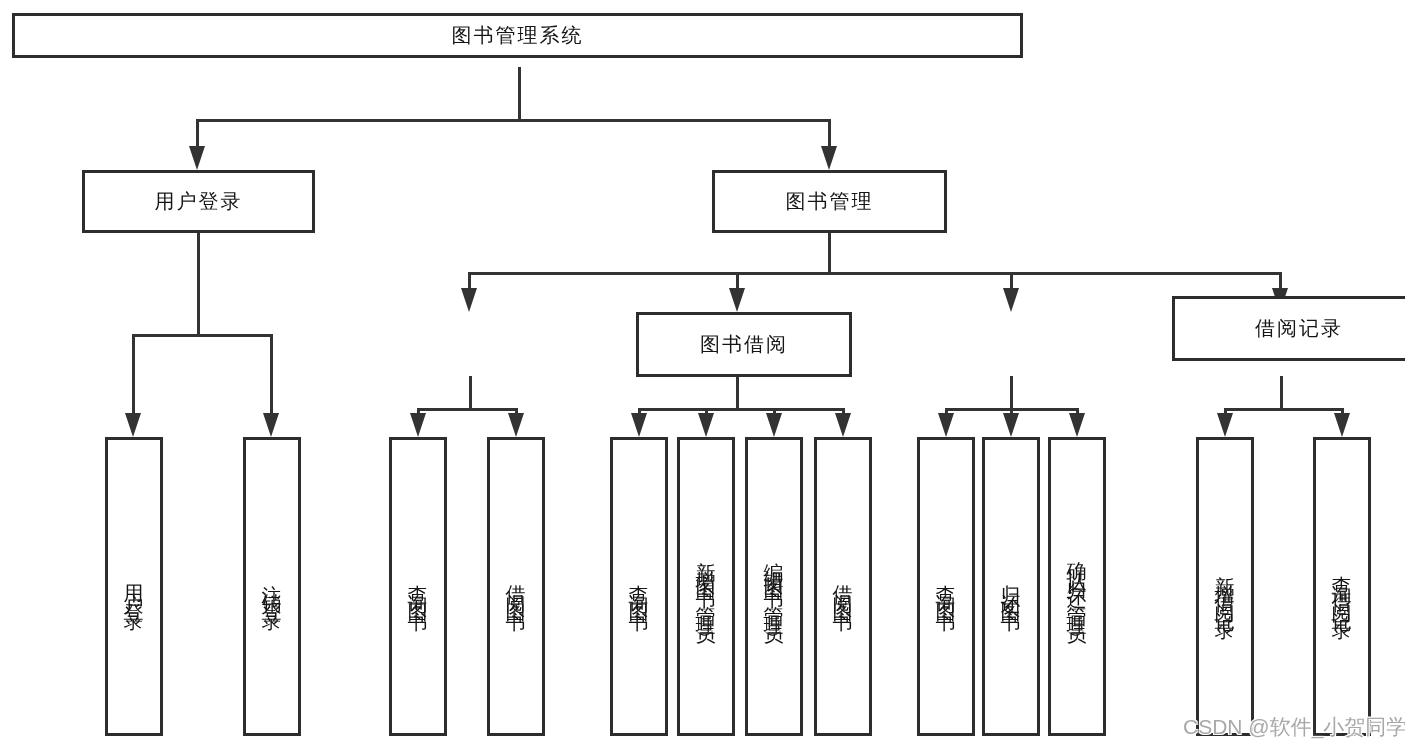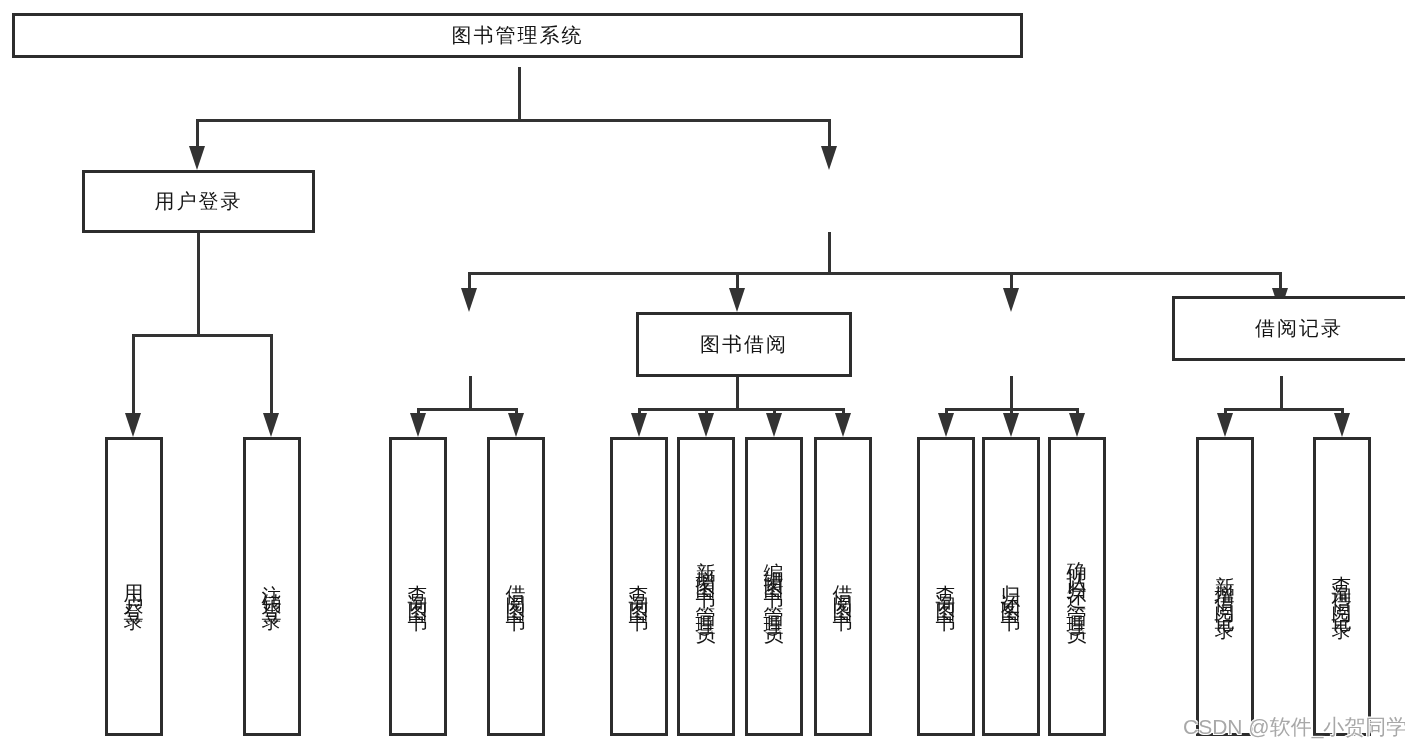--- a/index.html
+++ b/index.html
@@ -109,20 +109,21 @@
   <div class="v" style="left:1280px;top:376px;height:34px"></div>
   <div class="h" style="left:1224px;top:408px;width:119px"></div>
   <div class="v" style="left:1224px;top:408px;height:8px"></div>
   <div class="ah" style="left:1217px;top:413px"></div>
   <div class="v" style="left:1341px;top:408px;height:8px"></div>
   <div class="ah" style="left:1334px;top:413px"></div>
 
   <div class="node" style="left:12px;top:13px;width:1011px;height:45px">图书管理系统</div>
 
   <div class="node" style="left:82px;top:170px;width:233px;height:63px">用户登录</div>
+  <div class="node" style="left:712px;top:170px;width:235px;height:63px">图书管理</div>
 
   <div class="node" style="left:636px;top:312px;width:216px;height:65px">图书借阅</div>
   <div class="node" style="left:1172px;top:296px;width:254px;height:65px">借阅记录</div>
 
   <div class="leaf" style="left:105px">
     <span class="vtext">用户登录</span>
   </div>
   <div class="leaf" style="left:243px">
     <span class="vtext">注销登录</span>
   </div>

